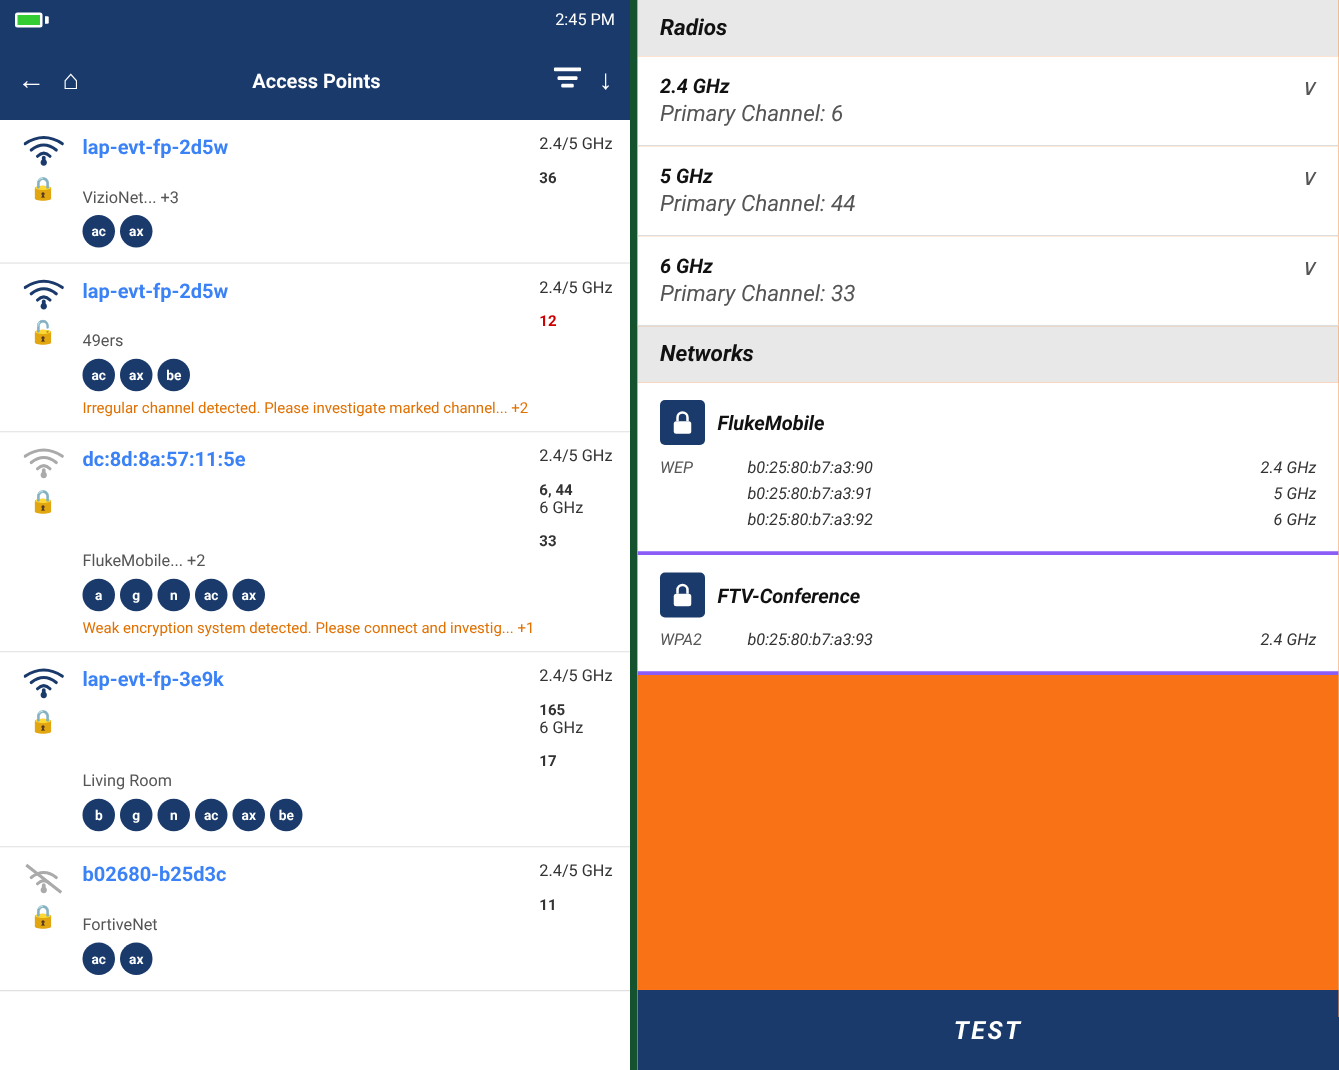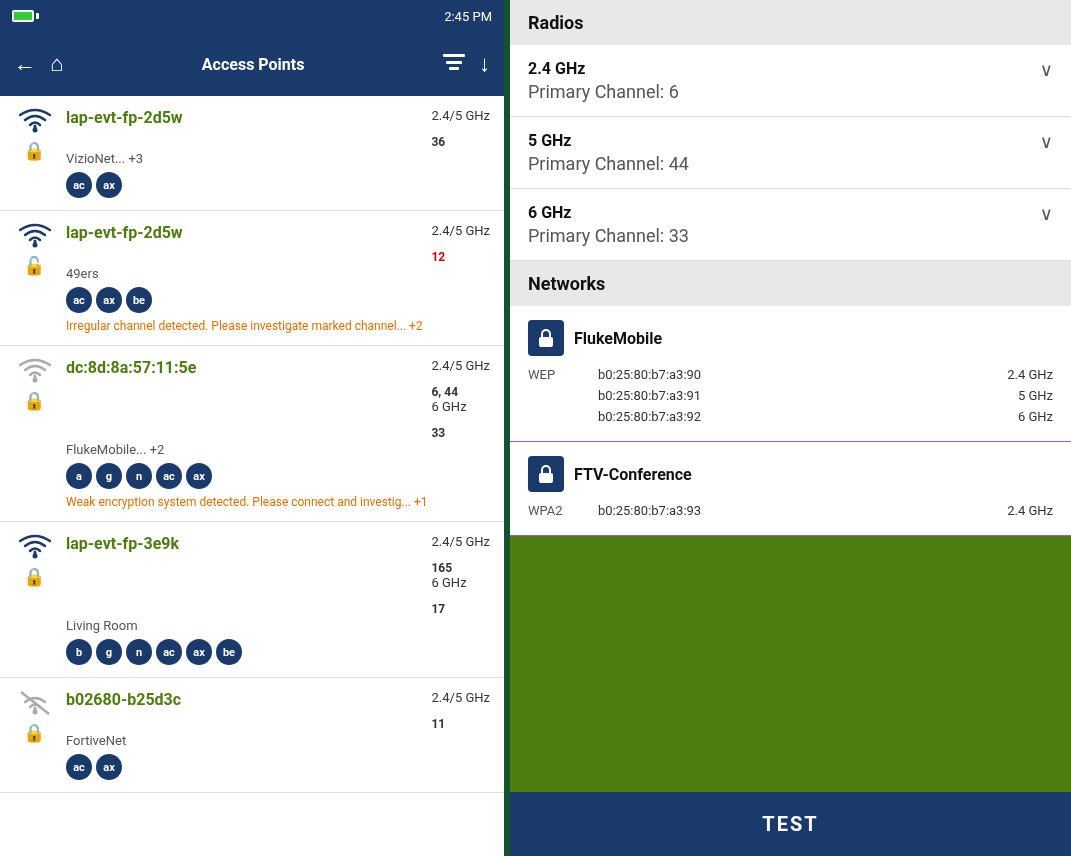--- a/index.html
+++ b/index.html
@@ -105,21 +105,21 @@
 
     .ap-header {
       display: flex;
       justify-content: space-between;
       align-items: flex-start;
     }
 
     .ap-name {
       font-size: 16px;
       font-weight: bold;
-      color: #4d7c0f;
+      color: #3b82f6;
     }
 
     .ap-freq-col {
       text-align: left;
       font-size: 13px;
       color: #333;
     }
     .ap-freq-col .channel {
       font-weight: bold;
       font-size: 12px;
@@ -156,24 +156,25 @@
     .ap-warning {
       color: #e07000;
       font-size: 12px;
       margin-top: 6px;
       font-weight: 400;
     }
 
     
     .right-panel {
       flex: 1;
-      background: #4d7c0f;
+      background: #f97316;
       display: flex;
       flex-direction: column;
       overflow: hidden;
+      font-style: italic;
     }
 
     .right-content {
       flex: 1;
       overflow-y: auto;
       padding: 0;
     }
 
     .section-header {
       background: #e8e8e8;
@@ -204,21 +205,21 @@
       margin-top: 3px;
     }
 
     .chevron-icon {
       color: #555;
       font-size: 18px;
     }
 
     .network-item {
       padding: 14px 18px;
-      border-bottom: 1px solid #8b5cf6;
+      border-bottom: 3px solid #8b5cf6;
       background: #fff;
     }
 
     .network-header {
       display: flex;
       align-items: center;
       gap: 10px;
       margin-bottom: 8px;
     }
 

